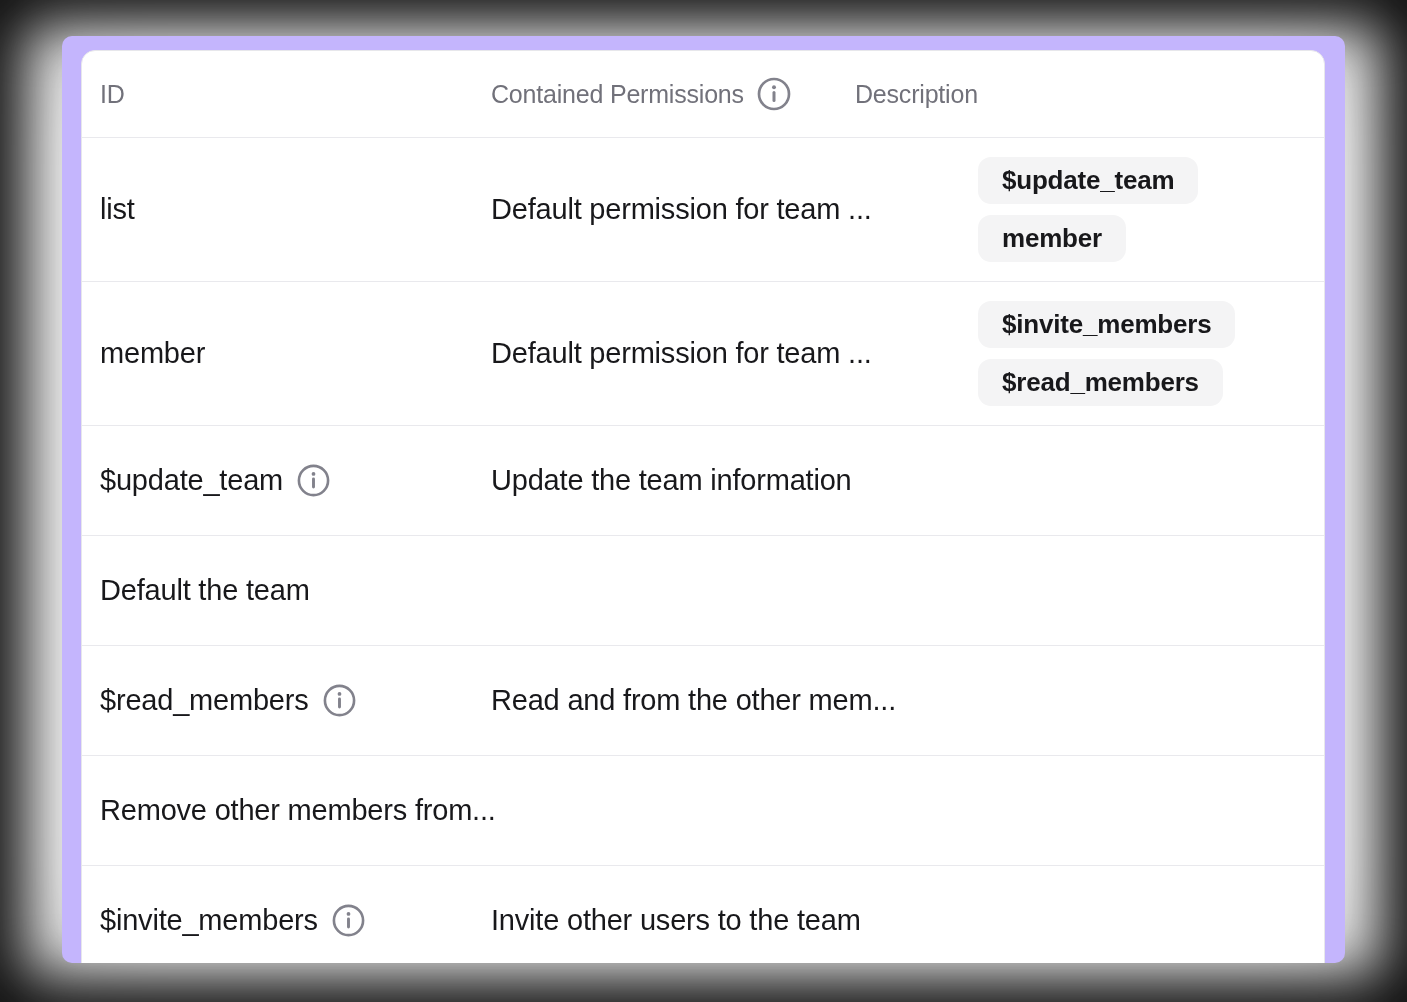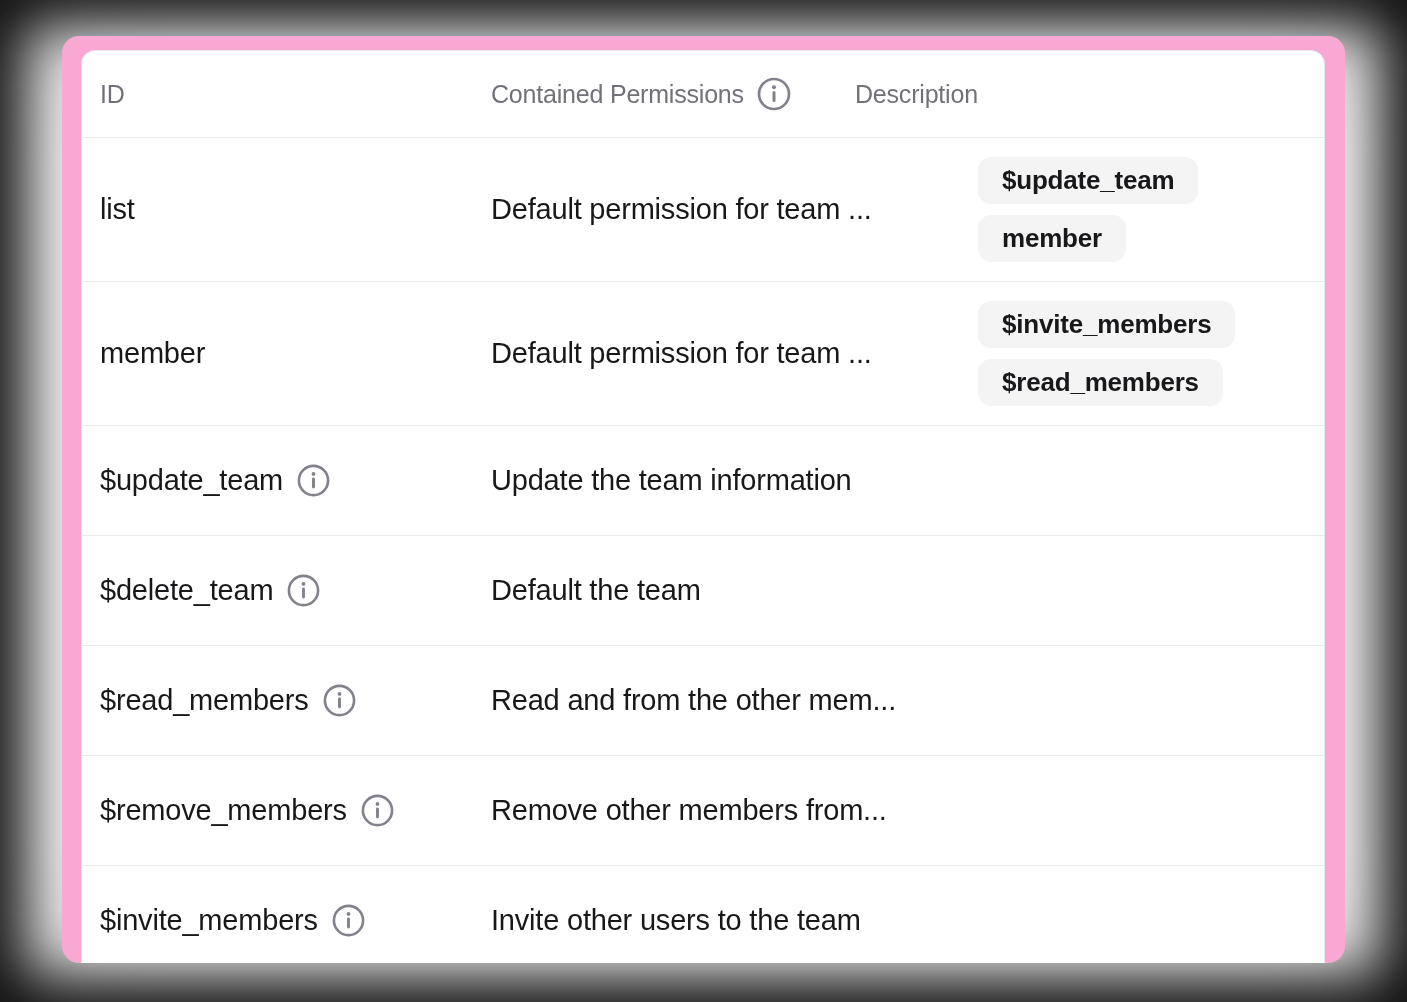--- a/index.html
+++ b/index.html
@@ -9,21 +9,21 @@
     font-family:"Liberation Sans","DejaVu Sans",sans-serif;
     color:#18181b;
   }
   .vignette {
     position:absolute; inset:0; z-index:1; pointer-events:none;
     box-shadow: inset 0 0 55px 22px rgba(0,0,0,0.92),
                 inset 0 0 130px 12px rgba(0,0,0,0.38);
   }
   .card {
     position:absolute; left:62px; top:36px; width:1283px; height:927px;
-    background:#f9a8d4; border-radius:17px; overflow:hidden; z-index:2;
+    background:#c4b5fd; border-radius:10px; overflow:hidden; z-index:2;
   }
   .table-wrap {
     position:absolute; left:19px; top:14px; width:1244px; height:940px;
     border:1.5px solid #e7e7eb; border-radius:14px; background:#fff;
     overflow:hidden;
   }
   .trow { display:flex; width:100%; }
   .trow + .trow { border-top:1.5px solid #e9e9ed; }
   .thead { height:86px; color:#71717a; font-size:25px; }
   .h144 { height:144px; }
@@ -111,30 +111,20 @@
           </svg>
         </span>
       </div>
       <div class="cell col2">
         <span>Update the team information</span>
       </div>
       <div class="cell col3"></div>
     </div>
 
     <div class="trow h110">
-      <div class="cell col1">
-        <span>$delete_team</span>
-        <span class="info-icon">
-          <svg width="35" height="35" viewBox="0 0 24 24" fill="none" stroke="#82828c" stroke-width="1.8">
-            <circle cx="12" cy="12" r="10"></circle>
-            <path d="M12 11v5.4" stroke-linecap="round" stroke-width="2"></path>
-            <circle cx="12" cy="7.5" r="1.3" fill="#82828c" stroke="none"></circle>
-          </svg>
-        </span>
-      </div>
       <div class="cell col2">
         <span>Default the team</span>
       </div>
       <div class="cell col3"></div>
     </div>
 
     <div class="trow h110">
       <div class="cell col1">
         <span>$read_members</span>
         <span class="info-icon">
@@ -145,30 +135,20 @@
           </svg>
         </span>
       </div>
       <div class="cell col2">
         <span>Read and from the other mem...</span>
       </div>
       <div class="cell col3"></div>
     </div>
 
     <div class="trow h110">
-      <div class="cell col1">
-        <span>$remove_members</span>
-        <span class="info-icon">
-          <svg width="35" height="35" viewBox="0 0 24 24" fill="none" stroke="#82828c" stroke-width="1.8">
-            <circle cx="12" cy="12" r="10"></circle>
-            <path d="M12 11v5.4" stroke-linecap="round" stroke-width="2"></path>
-            <circle cx="12" cy="7.5" r="1.3" fill="#82828c" stroke="none"></circle>
-          </svg>
-        </span>
-      </div>
       <div class="cell col2">
         <span>Remove other members from...</span>
       </div>
       <div class="cell col3"></div>
     </div>
 
     <div class="trow h110">
       <div class="cell col1">
         <span>$invite_members</span>
         <span class="info-icon">

